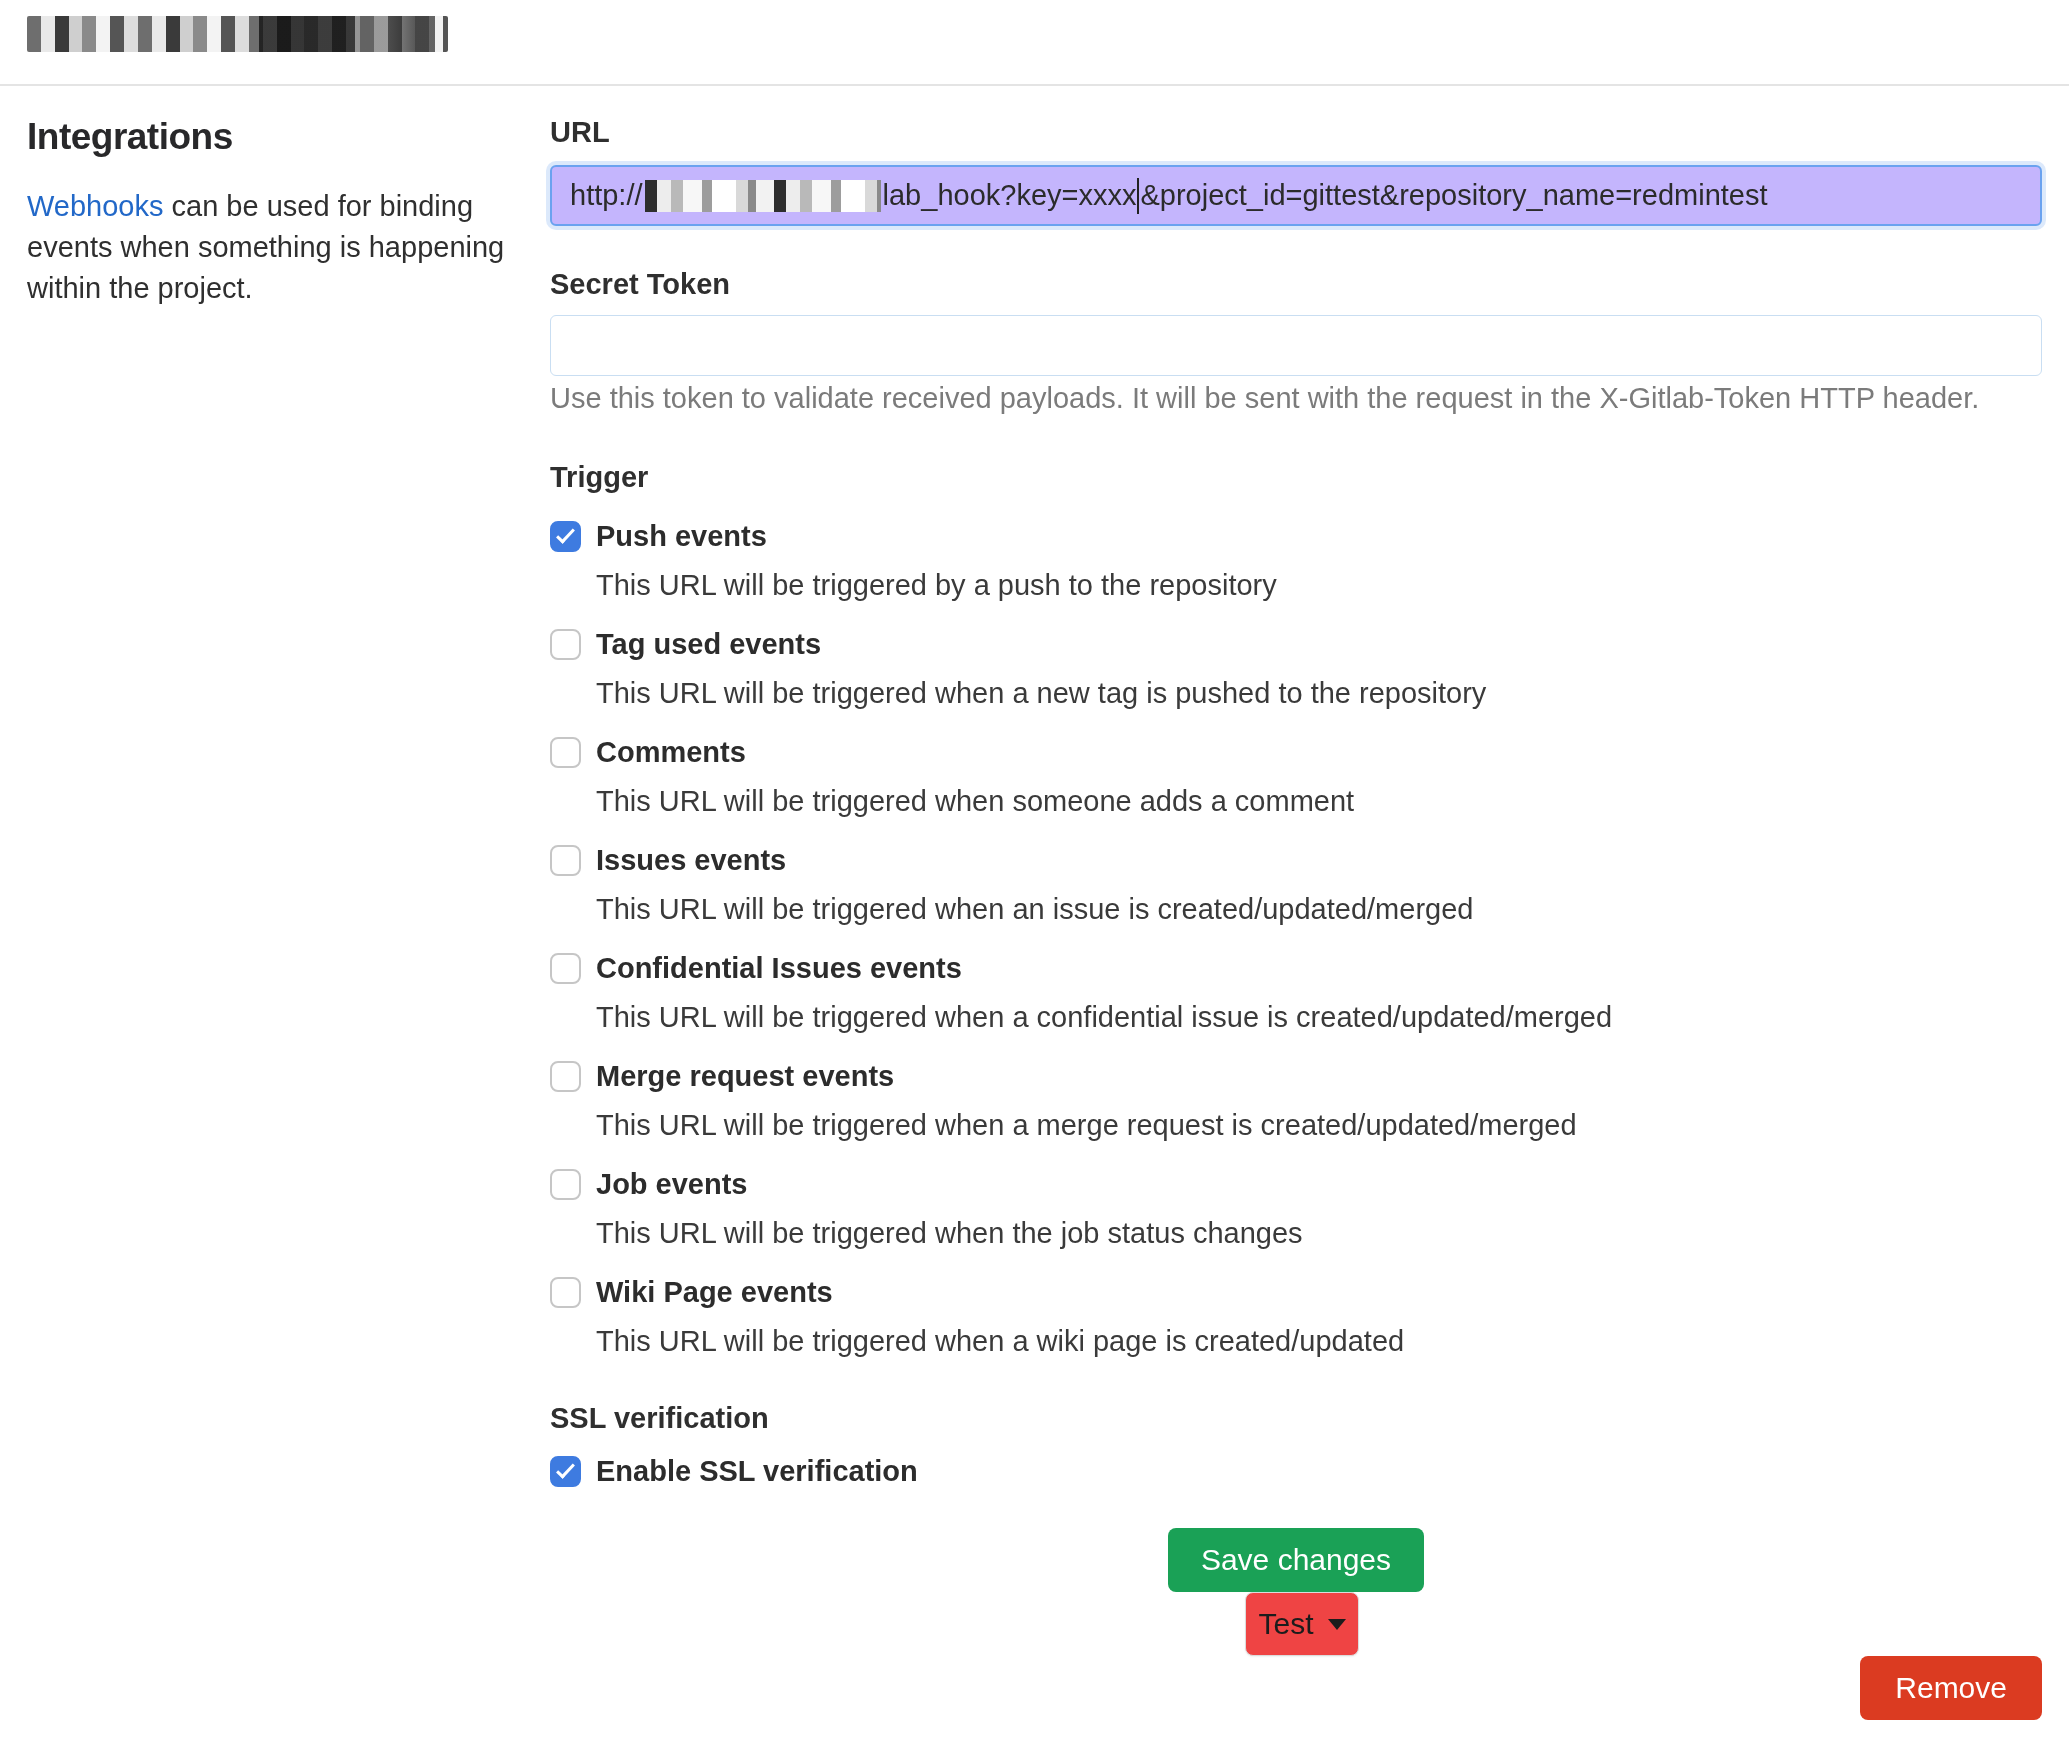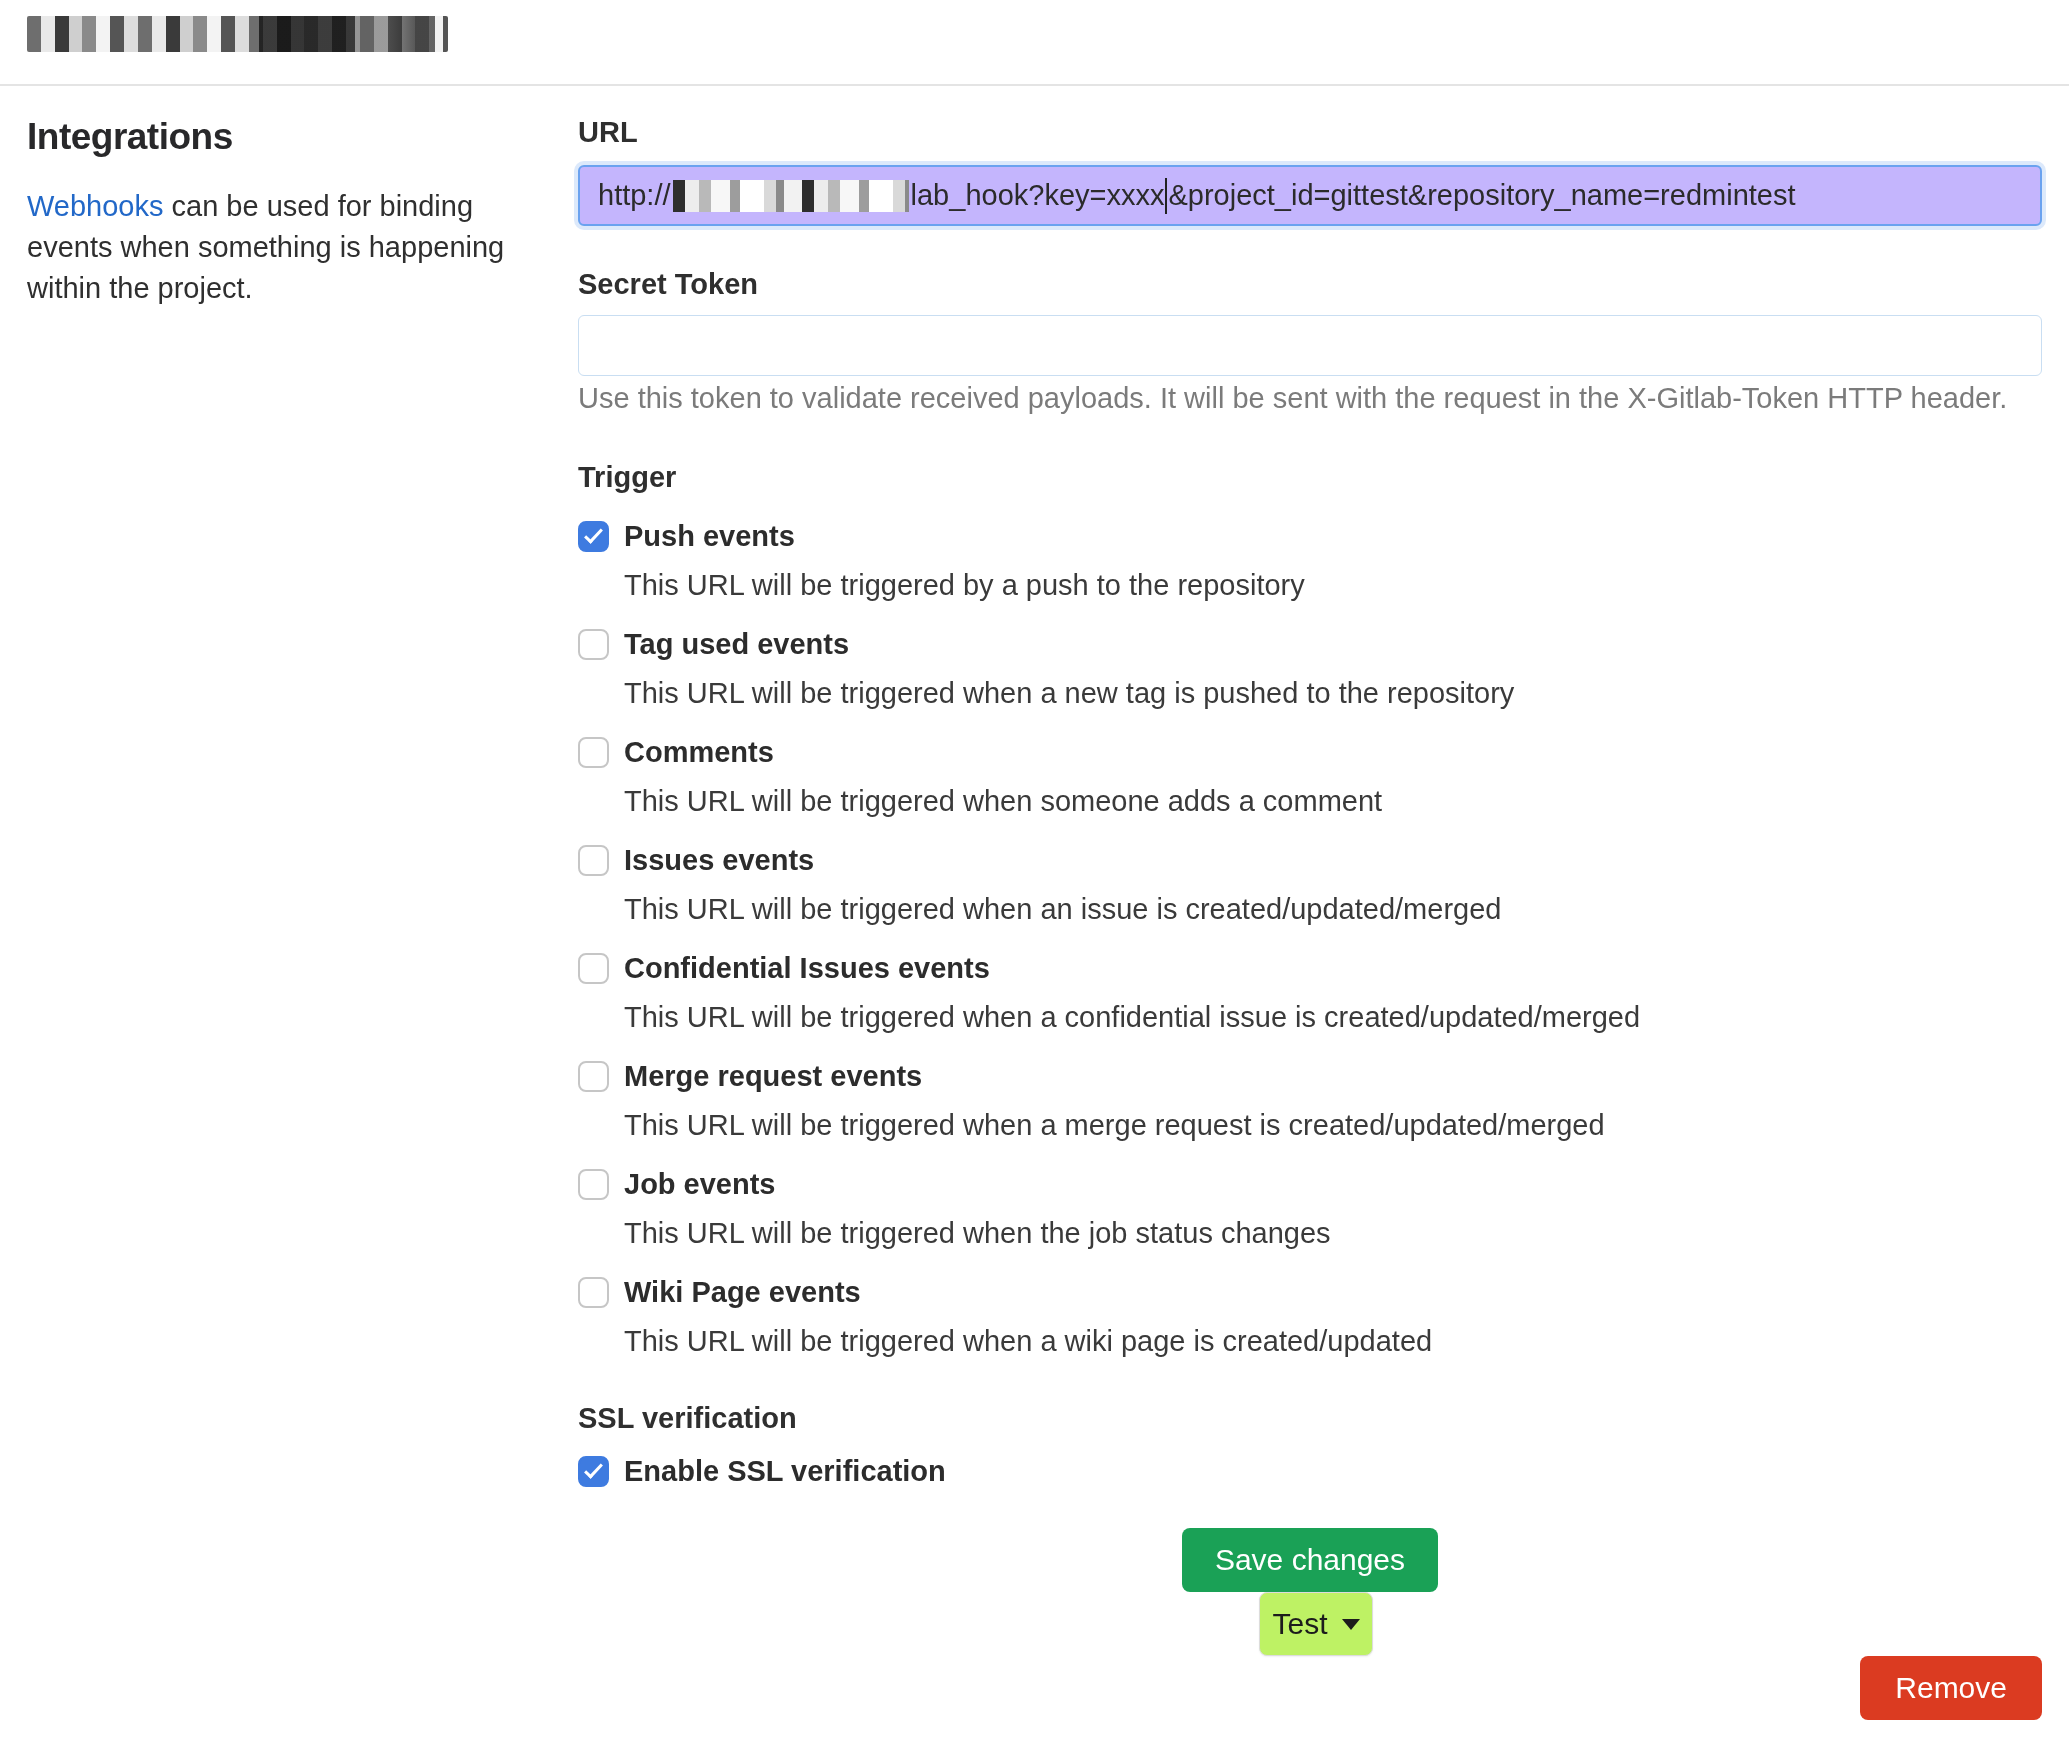--- a/index.html
+++ b/index.html
@@ -33,21 +33,21 @@
         #6e6e6e 0 14px, #e9e9e9 14px 28px, #3a3a3a 28px 42px,
         #cfcfcf 42px 55px, #8a8a8a 55px 69px, #f3f3f3 69px 83px,
         #555555 83px 97px, #dddddd 97px 111px),
       repeating-linear-gradient(0deg,
         rgba(255,255,255,0.15) 0 9px, rgba(255,255,255,0.6) 9px 18px,
         rgba(0,0,0,0.12) 18px 27px, rgba(255,255,255,0.4) 27px 36px);
   }
   .header-divider { border-bottom: 2px solid #e4e4e4; }
 
   
-  .content { display: flex; padding: 30px 27px 0 27px; gap: 28px; }
+  .content { display: flex; padding: 30px 27px 0 27px; }
   .sidebar { width: 495px; flex: none; }
   .sidebar h2 {
     margin: 0; font-size: 37px; font-weight: 700; color: #28282a;
     letter-spacing: -0.5px;
   }
   .sidebar p {
     margin: 28px 0 0 0; font-size: 29px; line-height: 1.42; color: #2f2f2f;
   }
   .sidebar a { color: var(--link_blue); text-decoration: none; cursor: pointer; }
 
@@ -116,21 +116,21 @@
 
   
   .actions { display: flex; align-items: center; margin-top: 40px; flex-direction: column; }
   .btn {
     height: 64px; border-radius: 8px; font-size: 30px;
     display: inline-flex; align-items: center; justify-content: center;
     cursor: pointer; border: none; font-family: "Liberation Sans", sans-serif;
   }
   .btn-save { background: var(--green); color: #fff; padding: 0 33px; }
   .btn-test {
-    background: #bef264; color: #1c1c1c; padding: 0 12px; margin-left: 12px;
+    background: #ef4444; color: #1c1c1c; padding: 0 12px; margin-left: 12px;
     border: 1px solid #dcdcdc; box-shadow: 0 1px 2px rgba(0,0,0,0.06);
   }
   .caret-down {
     display: inline-block; margin-left: 14px;
     width: 0; height: 0;
     border-left: 9px solid transparent; border-right: 9px solid transparent;
     border-top: 11px solid #1c1c1c;
   }
   .btn-remove { background: var(--red); color: #fff; padding: 4px 35px; margin-left: auto; }
 </style>

